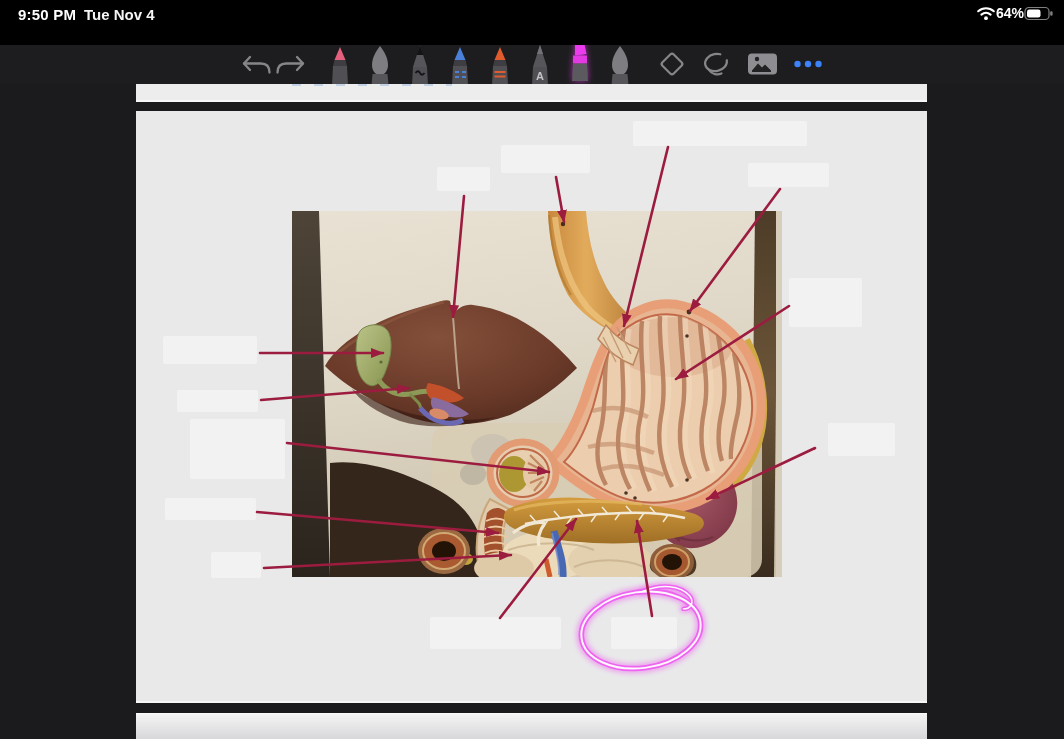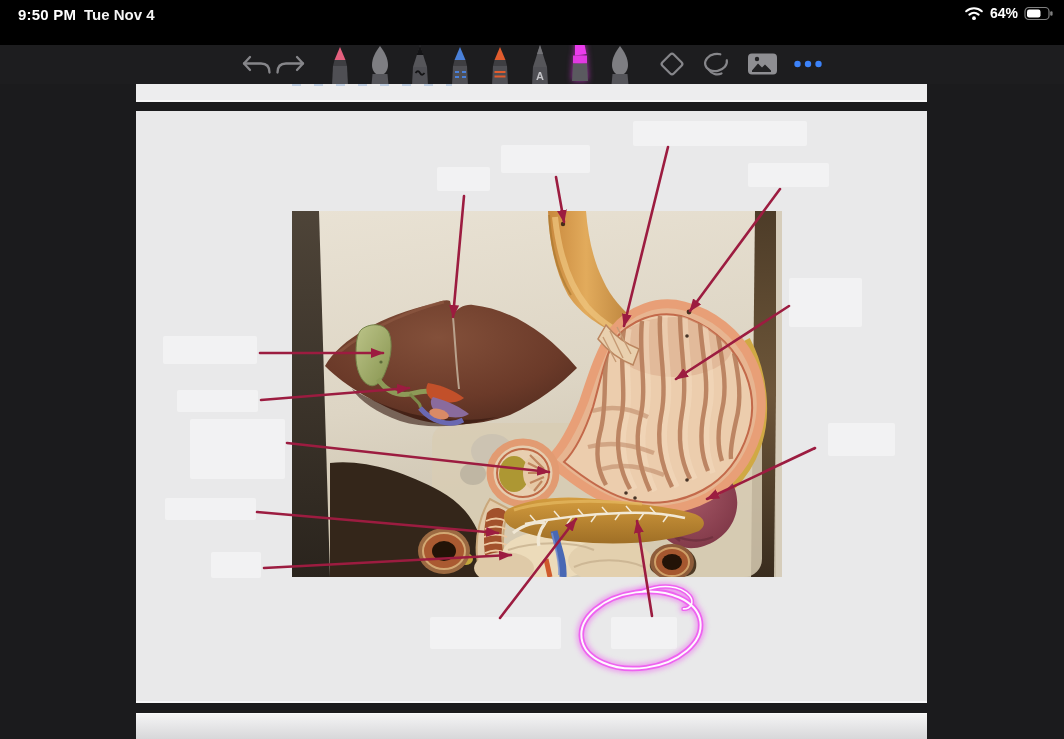--- a/index.html
+++ b/index.html
@@ -2,21 +2,21 @@
 <html><head>
 <meta charset="utf-8">
 <style>
   html,body{margin:0;padding:0;background:#000;}
   .screen{position:relative;width:1064px;height:739px;background:#1a1a1c;overflow:hidden;
           font-family:"Liberation Sans",sans-serif;}
   
   .status-bar{position:absolute;top:0;left:0;width:1064px;height:45px;background:#000;color:#fff;}
   .sb-time{position:absolute;left:18px;top:6px;font-size:15px;font-weight:700;letter-spacing:.2px;}
   .sb-date{position:absolute;left:76px;top:6px;font-size:15px;font-weight:600;color:#f5f5f5;padding-left:8px;}
-  .sb-right{position:absolute;right:10px;top:5px;display:flex;align-items:center;gap:6px;}
+  .sb-right{position:absolute;right:10px;top:5px;display:flex;align-items:center;gap:0;}
   .sb-batt-label{font-size:14px;font-weight:600;}
   
   .toolbar{position:absolute;top:45px;left:0;width:1064px;height:39px;background:#1d1d1f;overflow:hidden;}
   .toolbar-icons{position:absolute;left:0;top:0;}
   .tools{position:absolute;left:320px;top:0;height:39px;display:flex;}
   .tool{width:40px;height:39px;display:flex;justify-content:center;align-items:flex-end;cursor:pointer;}
   .tool svg{display:block;margin-bottom:-1px;}
   .tool.selected svg{transform:translateY(-4px);filter:drop-shadow(0 0 3px rgba(238,60,240,.65));}
   
   .canvas{position:absolute;top:84px;left:0;width:1064px;height:655px;background:#1b1b1d;}

